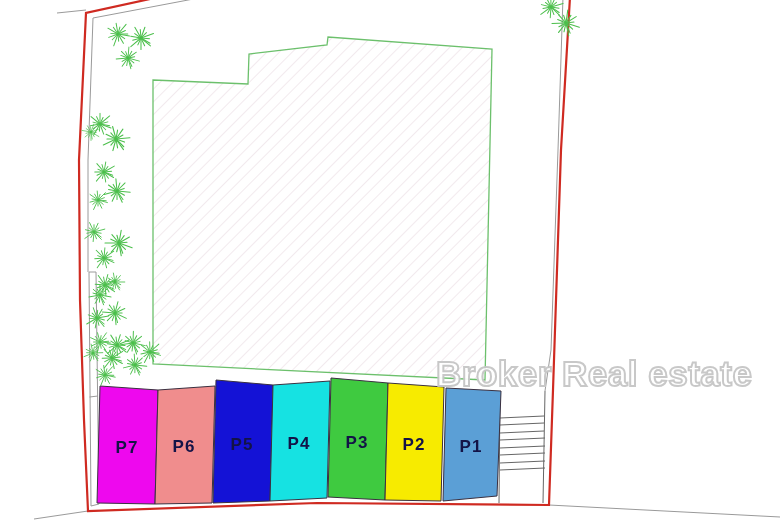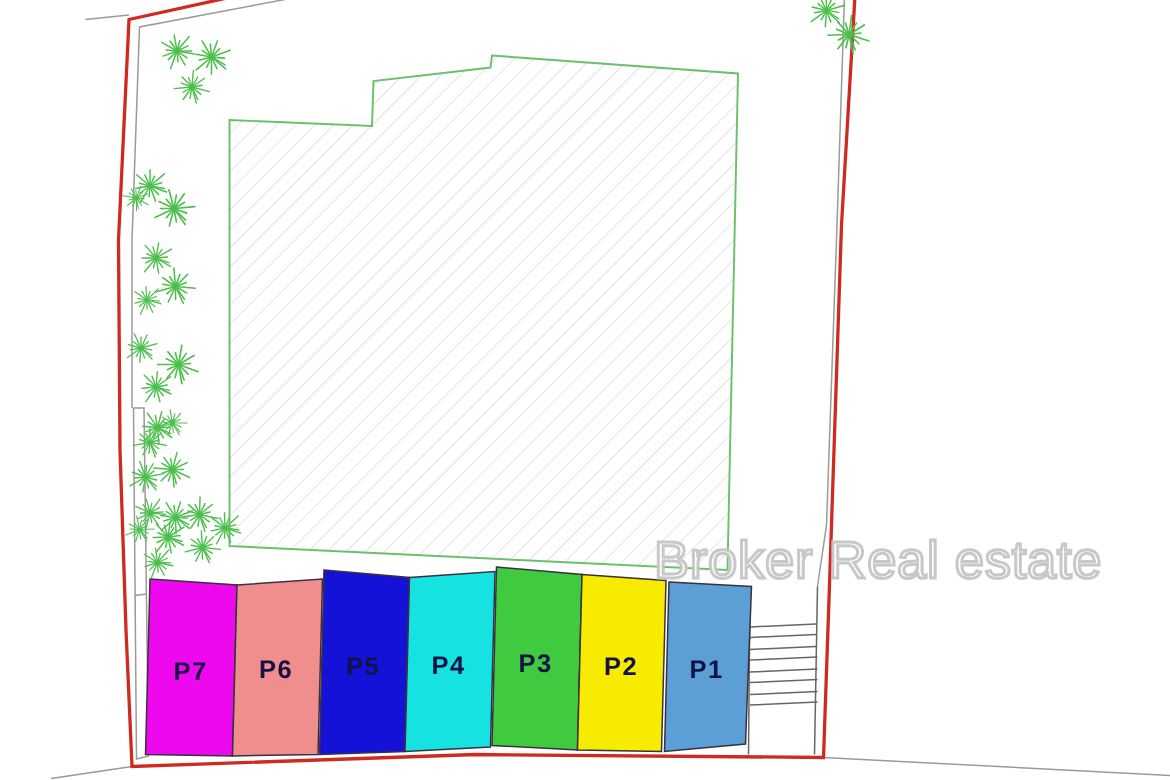--- a/index.html
+++ b/index.html
@@ -8,21 +8,21 @@
     background:#ffffff;font-family:"Liberation Sans",sans-serif;
   }
   .plan-svg{position:absolute;left:0;top:0;}
   .stall{stroke:#3a3040;stroke-width:1;}
   .stall-label{
     fill:#131347;font-family:"Liberation Sans",sans-serif;
     font-size:17px;font-weight:bold;letter-spacing:1px;
   }
   .watermark{
     position:absolute;left:436px;top:356px;
-    font-size:35px;font-weight:normal;letter-spacing:0.5px;line-height:1;
+    font-size:35px;font-weight:bold;letter-spacing:0.5px;line-height:1;
     color:#ffffff;-webkit-text-stroke:2px #c6c6c6;
     white-space:nowrap;opacity:0.95;z-index:5;
   }
   .thinline{stroke:#9a9a9a;stroke-width:1;fill:none;}
   .stairs line{stroke:#666666;stroke-width:1;}
 </style>
 </head>
 <body>
 
 <div class="stage">

